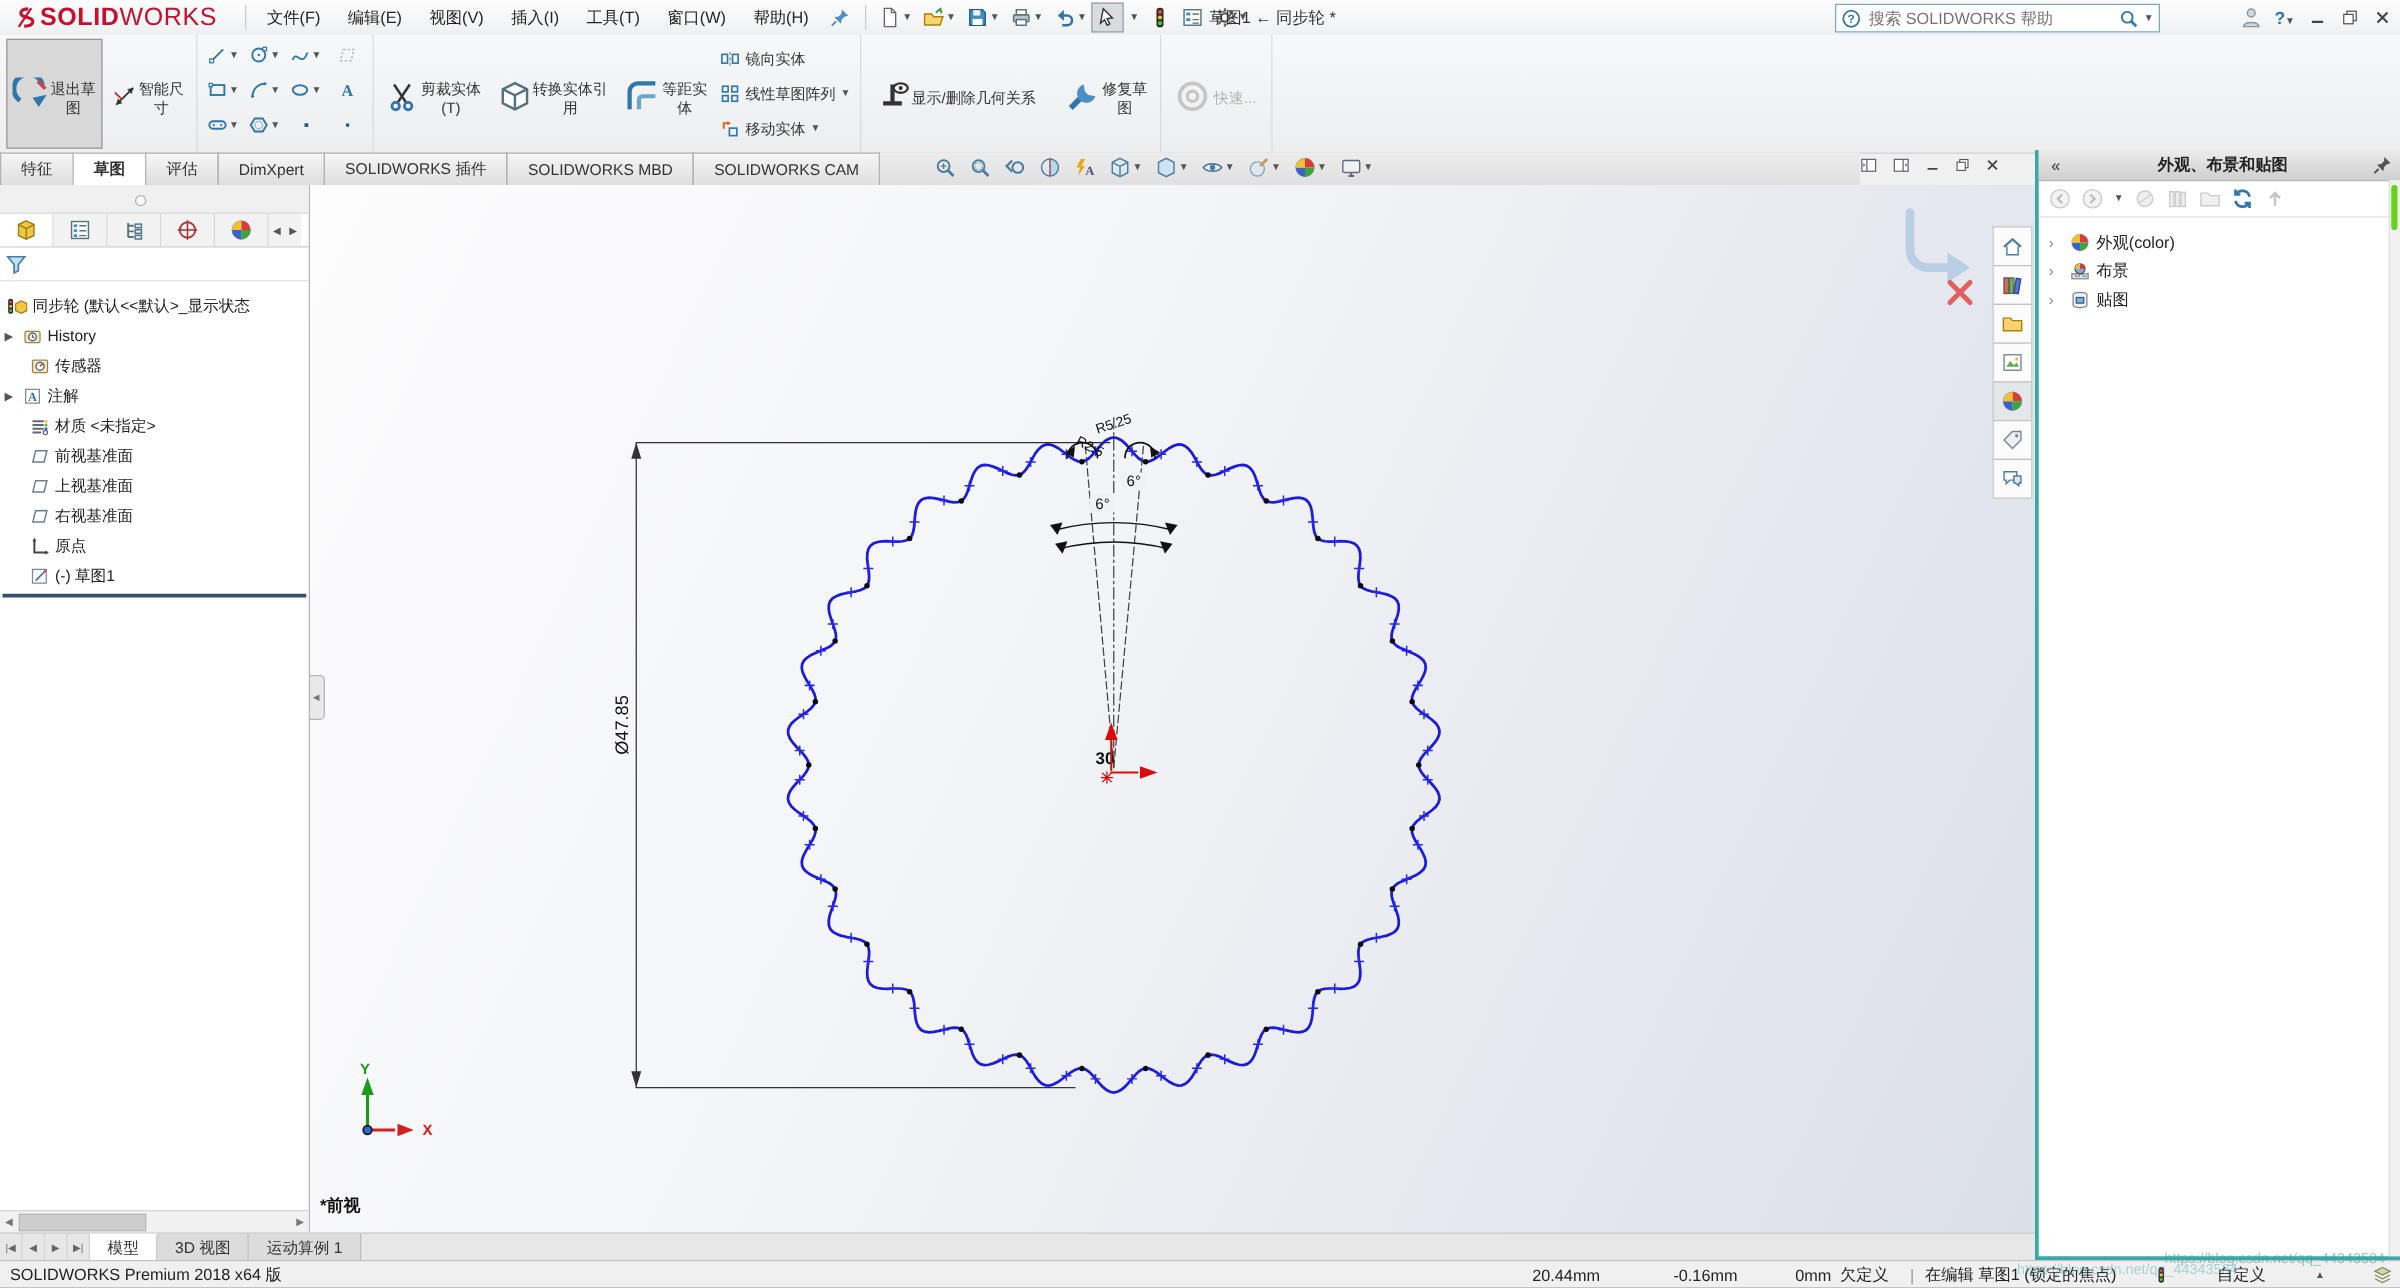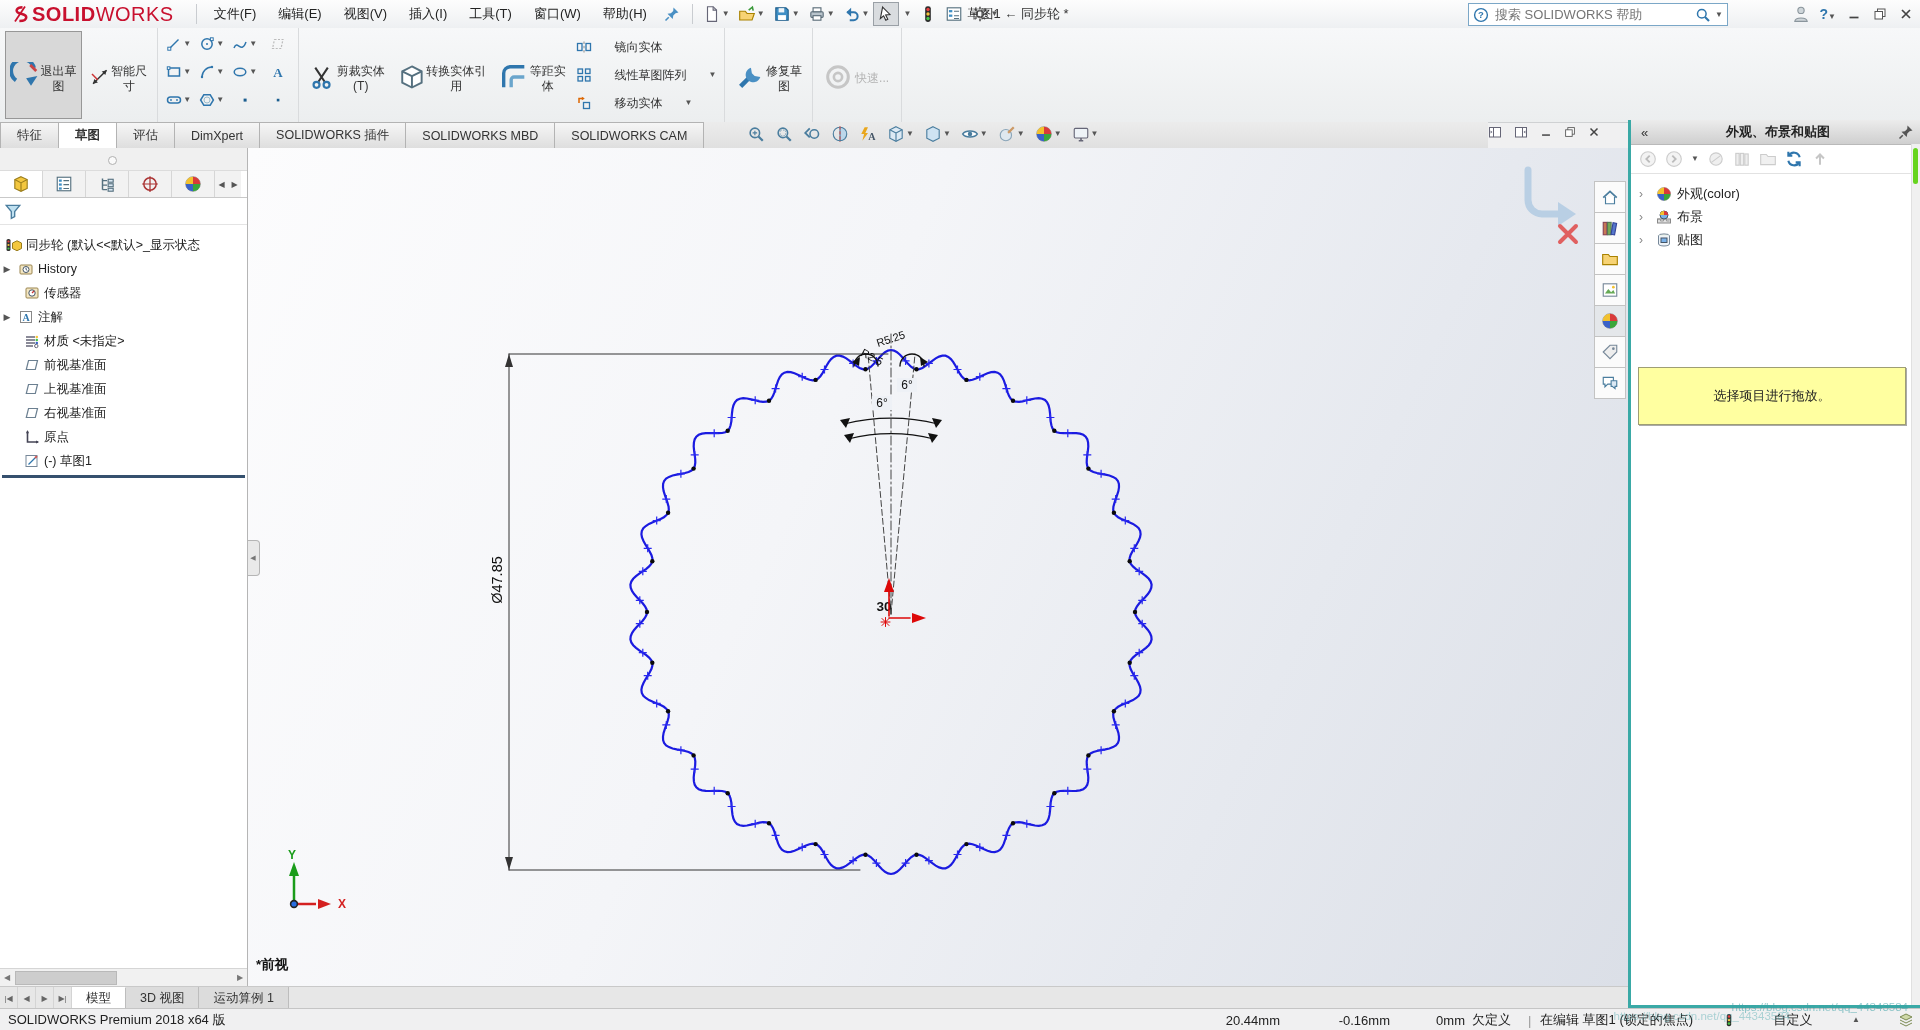--- a/index.html
+++ b/index.html
@@ -36,21 +36,21 @@
   .bigbtn{display:flex;flex-direction:row;align-items:center;justify-content:flex-start;
     padding:5px 4px 2px;margin:1px;border:1px solid transparent;text-align:center;}
   .bigbtn .lbl{margin-top:4px;font-size:12px;color:#333;line-height:1.25;}
   .bigbtn.active{background:#d8d8d8;border:1px solid #979797;}
   .bigbtn.disabled .lbl{color:#b4b4b4;}
   .narrow .lbl{width:3.1em;}
   .grid3{display:grid;grid-template-rows:repeat(3,28px);grid-auto-flow:row;
     grid-template-columns:repeat(4,33px);align-items:center;}
   .gcell{display:flex;align-items:center;justify-content:center;gap:1px;height:26px;margin:1px 0;}
   .stack3{display:flex;flex-direction:column;justify-content:flex-start;padding-top:3px;}
-  .srow{display:flex;align-items:center;gap:22px;height:28px;padding:0 4px;}
+  .srow{display:flex;align-items:center;gap:4px;height:28px;padding:0 4px;}
   .srow .lbl{font-size:12px;color:#333;white-space:nowrap;}
   
   #tabrow{position:absolute;left:0;top:122px;width:1488px;height:26px;
     background:linear-gradient(#ececec,#e0e0e0);border-bottom:1px solid #c6c6c6;}
   #tabs{display:flex;height:26px;}
   .rtab{padding:0 16px;height:25px;display:flex;align-items:center;font-size:12.5px;color:#333;
     border:1px solid #b3b3b3;border-bottom:none;background:linear-gradient(#f6f6f6,#dedede);margin-right:-1px;}
   .rtab.active{background:#fff;font-weight:bold;}
   #headsup{position:absolute;left:745px;top:2px;display:flex;align-items:center;gap:6px;}
   .hbtn{display:flex;align-items:center;gap:1px;padding:1px 2px;}
@@ -469,20 +469,30 @@
                 <path d="M3 8V3.5h4.5" fill="none" stroke="#d60" stroke-width="1.5"></path>
                 <polygon points="8.8,3.5 5.8,1.8 5.8,5.2" fill="#d60"></polygon>
               </svg>
             </span>
           <span class="lbl">移动实体</span>
           <span class="caret">▼</span>
         </div>
       </div>
     </div>
     <div class="rgroup">
+      <div class="bigbtn" style="width:140px;">
+        <span class="ic ic30">
+            <svg viewBox="0 0 16 16">
+              <path d="M8 3v8M4 11h8" stroke="#333" stroke-width="1.8"></path>
+              <ellipse cx="11.5" cy="4.5" rx="3" ry="2" fill="#fff" stroke="#333"></ellipse>
+              <circle cx="11.5" cy="4.5" r=".9" fill="#333"></circle>
+            </svg>
+          </span>
+        <span class="lbl">显示/删除几何关系</span>
+      </div>
       <div class="bigbtn narrow">
         <span class="ic ic30">
             <svg viewBox="0 0 16 16">
               <path d="M3 13l5-5" stroke="#2f76ad" stroke-width="2.4"></path>
               <path d="M8.5 3a4 4 0 105 5l-3-.5-1.5-1.5z" fill="#4a90c4"></path>
             </svg>
           </span>
         <span class="lbl">修复草图</span>
       </div>
     </div>
@@ -1067,21 +1077,20 @@
         <span class="ic ic16">
             <svg viewBox="0 0 16 16">
               <ellipse cx="8" cy="3.8" rx="5.5" ry="1.9" fill="#e8f0e8" stroke="#789"></ellipse>
               <path d="M2.5 3.8v8.2c0 1.1 2.5 2 5.5 2s5.5-.9 5.5-2V3.8" fill="#eef3f8" stroke="#789"></path>
               <rect x="5" y="6" width="6" height="4.5" fill="#7ab1e8" stroke="#456"></rect>
             </svg>
           </span>
         <span>贴图</span>
       </div>
     </div>
-    <div id="tp-hint">选择项目进行拖放。</div>
     <div id="tp-scroll">
         <div class="gthumb"></div>
       </div>
   </div>
 
   <div id="doctabs">
     <div class="dnav">|◀</div>
     <div class="dnav">◀</div>
     <div class="dnav">▶</div>
     <div class="dnav">▶|</div>

